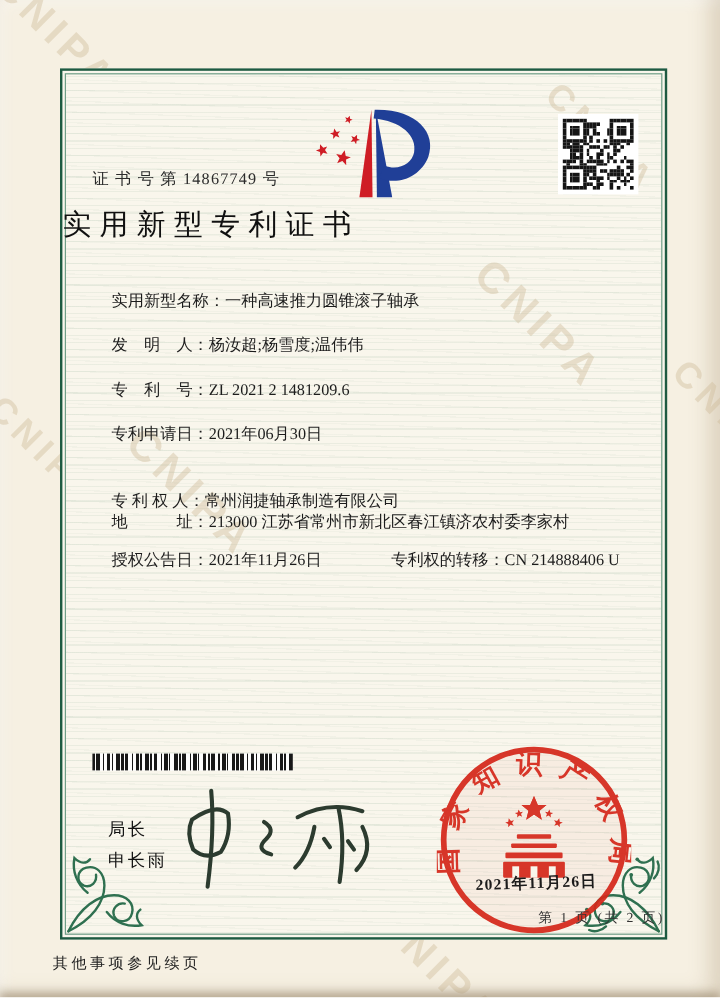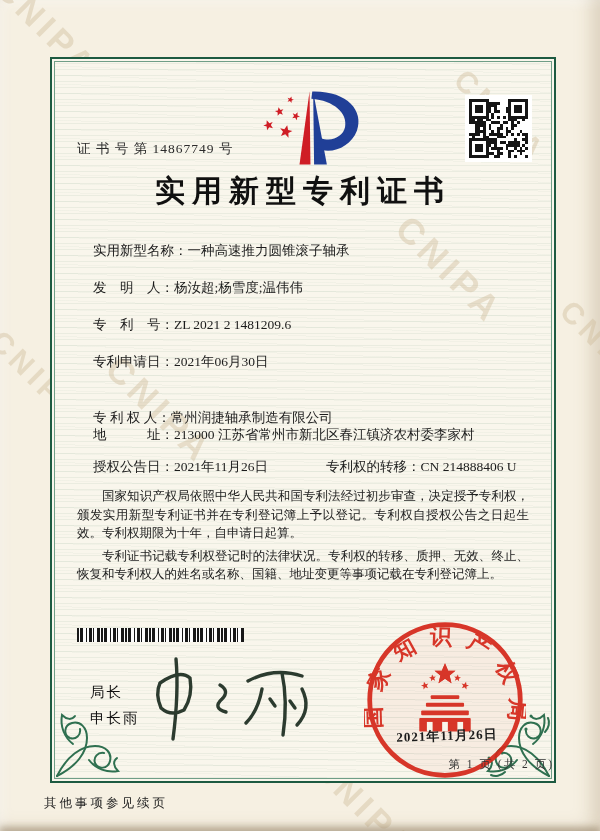--- a/index.html
+++ b/index.html
@@ -20,21 +20,21 @@
   .flourish{position:absolute;width:86px;height:86px;}
   .flourish.br{right:3px;bottom:3px;}
   .flourish.bl{left:3px;bottom:3px;transform:scaleX(-1);}
   
   .cert-no{position:absolute;left:25px;top:33px;font-size:13.5px;color:#2b2b2b;letter-spacing:1px;margin-top:48px;}
   .logo{position:absolute;left:203px;top:28px;width:120px;height:82px;}
   .qr{position:absolute;right:22px;top:36px;width:67px;height:67px;background:#ffffff;padding:4px;box-sizing:border-box;}
   .qr-grid{display:grid;width:59px;height:59px;grid-template-columns:repeat(21,1fr);grid-template-rows:repeat(21,1fr);}
   .qr-grid div{background:transparent;}
   .qr-grid div.d{background:#151515;}
-  .title{position:absolute;left:0;top:112px;width:100%;text-align:center;font-size:30px;font-weight:bold;
+  .title{position:absolute;left:0;top:112px;width:100%;font-size:24px;font-weight:normal;
          letter-spacing:7px;color:#101010;}
   
   .field-row{position:absolute;left:25px;font-size:13.5px;color:#1c1c1c;white-space:nowrap;}
   .field-label{color:#1c1c1c;margin-left:16px;}
   .field-value{color:#1c1c1c;}
   .fr0{top:183px;} .fr1{top:220px;} .fr2{top:257px;} .fr3{top:294px;}
   .fr4{top:350px;} .fr5{top:367px;} .fr6{top:399px;}
   .field-second{margin-left:42px;}
   
   .paras{position:absolute;left:25px;top:428px;width:452px;font-size:12.5px;line-height:18.5px;
@@ -581,24 +581,20 @@
     <div class="field-row fr4">
       <span class="field-label">专 利 权 人：</span><span class="field-value">常州润捷轴承制造有限公司</span>
     </div>
     <div class="field-row fr5">
       <span class="field-label">地　　　址：</span><span class="field-value">213000 江苏省常州市新北区春江镇济农村委李家村</span>
     </div>
     <div class="field-row fr6">
       <span><span class="field-label">授权公告日：</span><span class="field-value">2021年11月26日</span></span><span class="field-second"><span class="field-label">专利权的转移：</span><span class="field-value">CN 214888406 U</span></span>
     </div>
 
-    <div class="paras">
-      <p>国家知识产权局依照中华人民共和国专利法经过初步审查，决定授予专利权，颁发实用新型专利证书并在专利登记簿上予以登记。专利权自授权公告之日起生效。专利权期限为十年，自申请日起算。</p>
-      <p>专利证书记载专利权登记时的法律状况。专利权的转移、质押、无效、终止、恢复和专利权人的姓名或名称、国籍、地址变更等事项记载在专利登记簿上。</p>
-    </div>
 
     <div class="barcode"></div>
 
     <div class="signer">
       <div>局长</div>
       <div>申长雨</div>
     </div>
 
     <svg class="signature" viewBox="0 0 200 95">
       <g fill="none" stroke="#2c3b2f" stroke-width="3.4" stroke-linecap="round">

